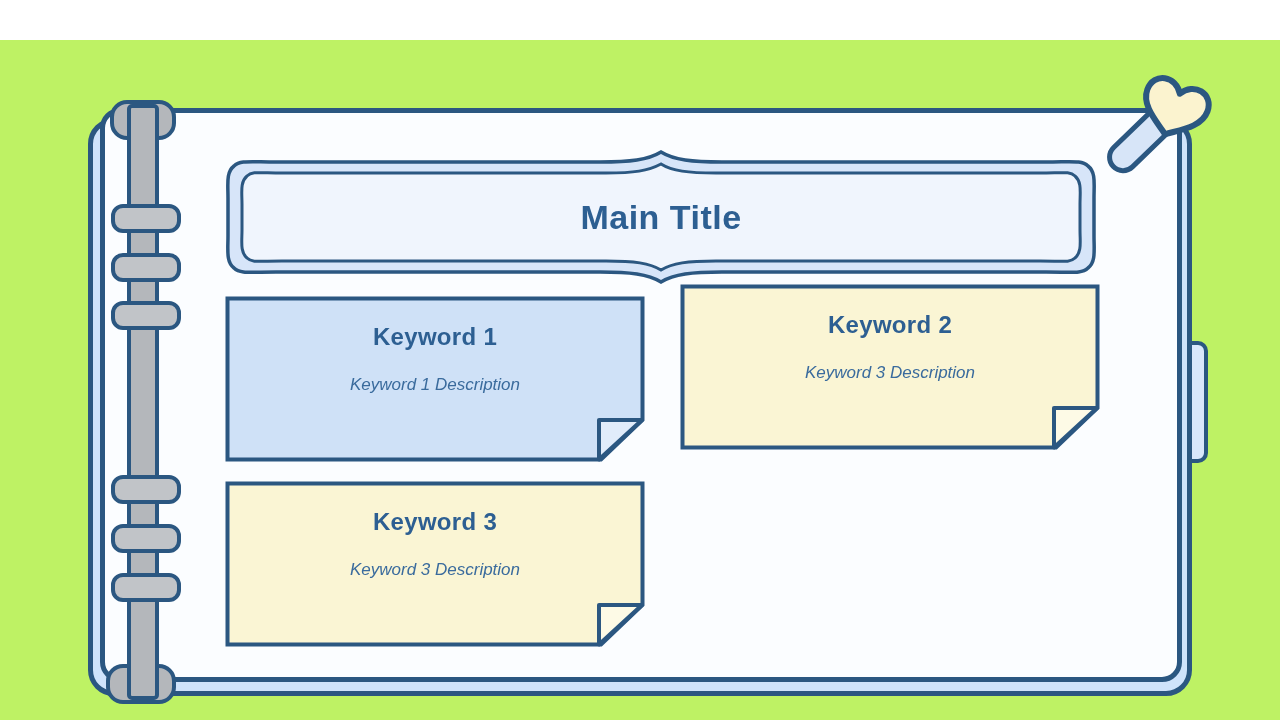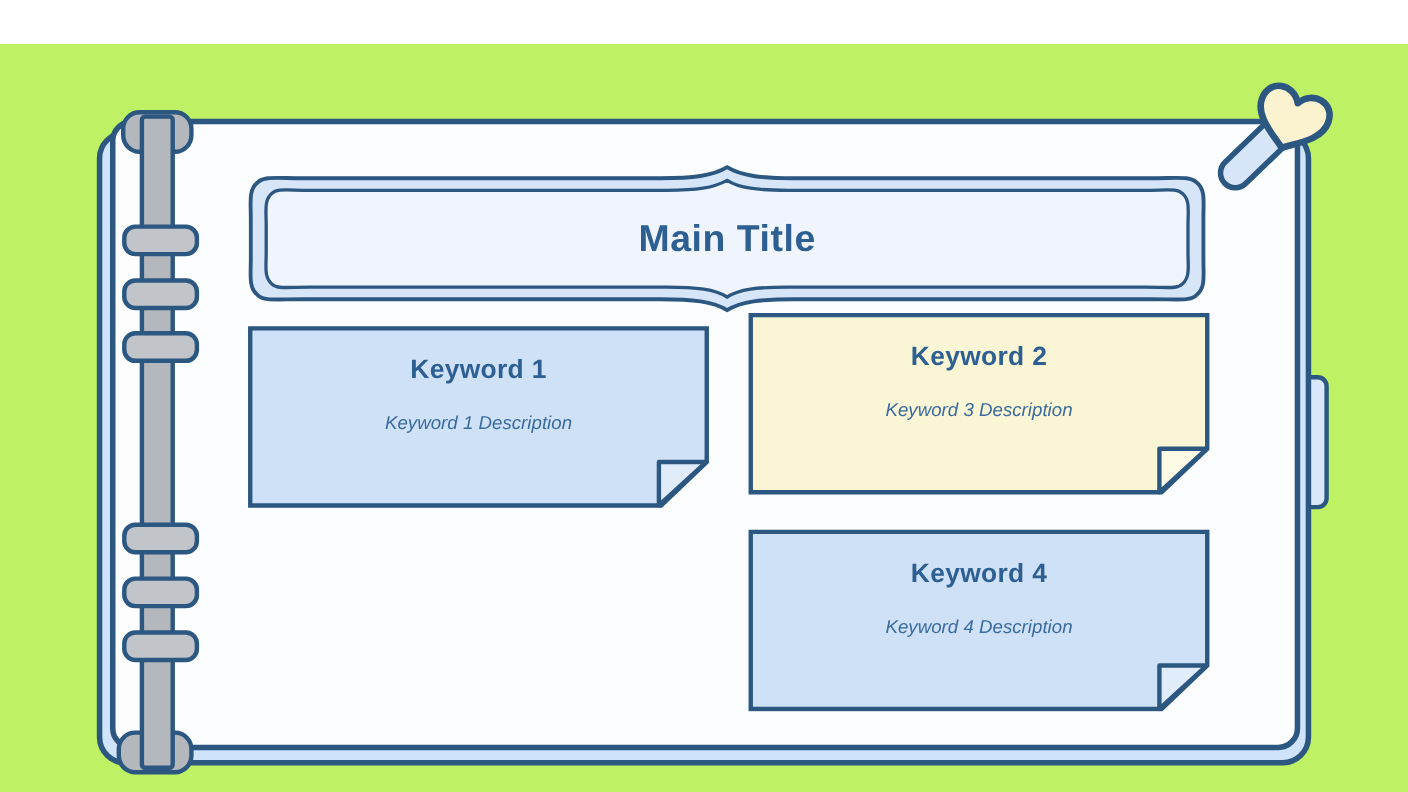--- a/index.html
+++ b/index.html
@@ -122,30 +122,30 @@
     <svg width="420" height="166" viewBox="0 0 420 166">
       <path class="card-shape" d="M2.5 2.5 L417.5 2.5 L417.5 124 L376 163.5 L2.5 163.5 Z"></path>
       <path class="flap-shape" d="M417 124 L374 124 L374 163.5 Z"></path>
     </svg>
     <div class="card-text">
       <div class="card-heading">Keyword 2</div>
       <div class="card-desc">Keyword 3 Description</div>
     </div>
   </div>
 
-
-  <div class="card c4 blue">
+  <div class="card c3 yellow">
     <svg width="420" height="166" viewBox="0 0 420 166">
       <path class="card-shape" d="M2.5 2.5 L417.5 2.5 L417.5 124 L376 163.5 L2.5 163.5 Z"></path>
       <path class="flap-shape" d="M417 124 L374 124 L374 163.5 Z"></path>
     </svg>
     <div class="card-text">
-      <div class="card-heading">Keyword 4</div>
-      <div class="card-desc">Keyword 4 Description</div>
+      <div class="card-heading">Keyword 3</div>
+      <div class="card-desc">Keyword 3 Description</div>
     </div>
   </div>
+
 
   <svg class="heart-pin" viewBox="0 0 130 120">
     <rect x="16" y="62.5" width="88" height="27" rx="13.5" fill="#d7e5f8" stroke="#2b5781" stroke-width="5" transform="rotate(-44 60 76)"></rect>
     <path d="M0,-14 C9,-30 32,-26 32,-7 C32,10 12,20 0,29 C-12,20 -32,10 -32,-7 C-32,-26 -9,-30 0,-14 Z" fill="#fbf3cf" stroke="#2b5781" stroke-width="6" stroke-linejoin="round" transform="translate(90,47) rotate(20)"></path>
   </svg>
 
 </div>
 
 </body></html>

